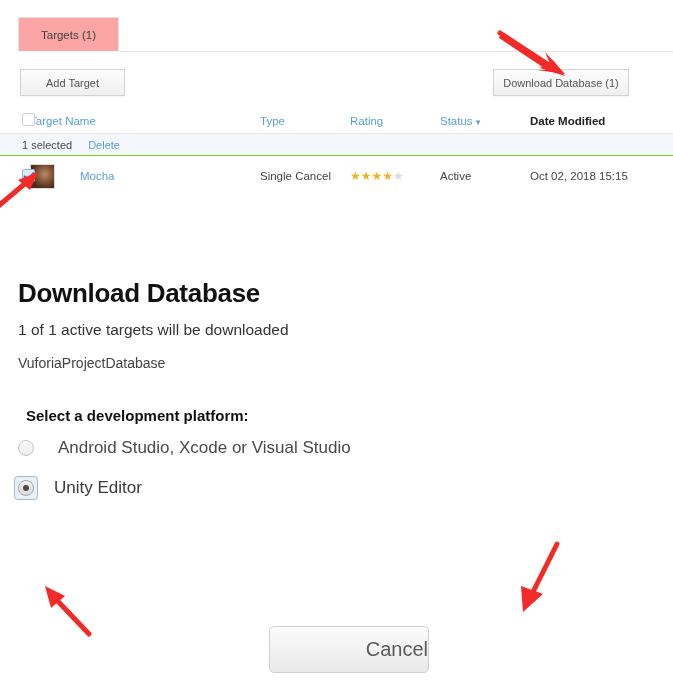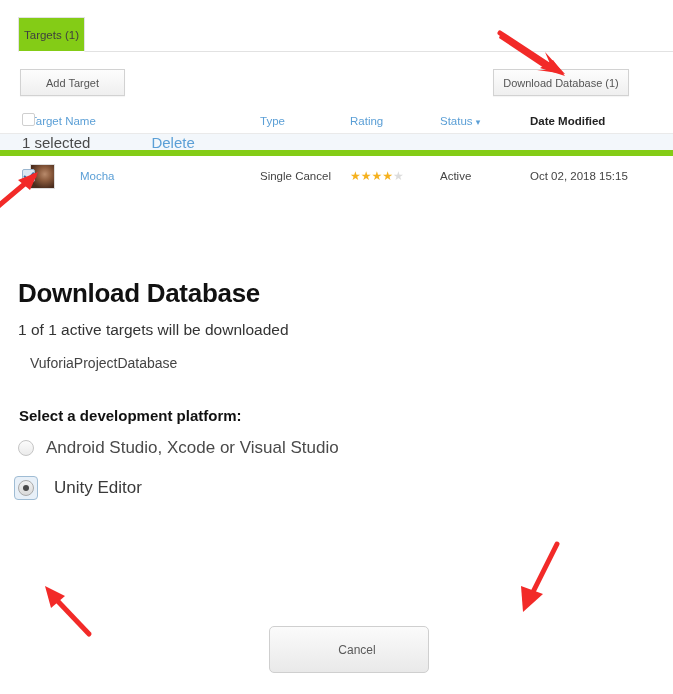--- a/index.html
+++ b/index.html
@@ -16,25 +16,25 @@
   
   .tabbar {
     position: absolute; left: 0; top: 17px; width: 673px; height: 35px;
   }
   .tabbar-line {
     position: absolute; left: 18px; right: 0; bottom: 0; height: 1px;
     background: #e2e2e2;
   }
   .tab-active {
     position: absolute; left: 18px; top: 0; height: 35px;
-    padding: 0 5px;
+    padding: 0 22px;
     display: flex; align-items: center; justify-content: center;
     border: 1px solid #e2e2e2;
     border-bottom: 1px solid #ffffff;
-    background: #84cc16;
+    background: #fca5a5;
     font-size: 11.5px;
     color: #3f3f3f;
     z-index: 2;
   }
 
   
   .btn {
     display: inline-flex; align-items: center; justify-content: center;
     border: 1px solid #d2d2d2;
     border-radius: 0;
@@ -63,24 +63,23 @@
   .col-check  { width: 30px; padding-left: 22px; }
   .col-name   { width: 230px; }
   .col-type   { width: 90px; }
   .col-rating { width: 90px; }
   .col-status { width: 90px; }
   .col-date   { width: 130px; text-align: left; }
 
   .selbar {
     display: flex; align-items: center; height: 22px;
     background: #f3f7fb;
-    border-bottom: 6px solid #84cc16;
+    border-bottom: 1px solid #84cc16;
     padding-left: 22px;
-    font-size: 15px;
-    gap: 45px;
+    font-size: 11px;
   }
   .selbar .count { color: #4a4a4a; }
   .selbar .delete { color: #5b9fd6; margin-left: 16px; cursor: pointer; }
 
   .trow {
     display: flex; align-items: center; height: 40px;
     font-size: 11.5px; color: #444;
   }
   .cbox {
     width: 13px; height: 13px;
@@ -115,27 +114,27 @@
   .star-off { color: #dcdcdc; }
 
   
   .panel { position: absolute; left: 18px; top: 278px; width: 640px; }
   .panel-title {
     font-size: 26px; font-weight: bold; color: #111; letter-spacing: -0.3px;
     margin: 0 0 12px 0;
   }
   .panel-sub { font-size: 15.5px; color: #333; margin: 0 0 16px 0; }
   .panel-label { font-size: 15px; font-weight: bold; color: #111; margin: 0 0 3px 0; }
-  .panel-value { font-size: 14px; color: #444; margin: 12px; }
+  .panel-value { font-size: 14px; color: #444; margin: 0; }
   .panel-section {
     font-size: 15px; font-weight: bold; color: #111;
-    margin: 36px 0 14px 1px;
-  }
-
-  .radio-row { display: flex; align-items: center; gap: 12px; margin-bottom: 18px; }
+    margin: 36px 0 14px 8px;
+  }
+
+  .radio-row { display: flex; align-items: center; gap: 24px; margin-bottom: 18px; }
   .radio {
     width: 16px; height: 16px; border-radius: 50%;
     border: 1px solid #c5c5c5;
     background: linear-gradient(#fbfbfb, #ebebeb);
     flex: none;
     position: relative;
   }
   .radio.checked {
     background: linear-gradient(#f2f2f2, #d9d9d9);
     border-color: #a9a9a9;
@@ -154,24 +153,24 @@
     margin-left: -4px;
     display: inline-flex;
   }
   .radio-label { font-size: 17px; color: #3a3a3a; }
   .radio-label.dim { color: #4a4a4a; }
 
   
   .footer { position: absolute; left: 0; top: 626px; width: 673px; height: 48px; }
   .fbtn {
     position: absolute; top: 0; height: 47px; width: 160px;
-    display: flex; align-items: center; justify-content: center;
+    display: flex; align-items: center; justify-content: flex-end;
     border: 1px solid #cfcfcf; border-radius: 5px;
     background: linear-gradient(#fbfbfb, #e9e9e9);
-    font-size: 12px; color: #5a5a5a;
+    font-size: 20px; color: #5a5a5a;
     cursor: pointer;
     padding-left: 16px;
   }
   .fbtn-cancel { left: 269px; }
   .fbtn-download { left: 440px; }
 
   
   .arrow { position: absolute; pointer-events: none; }
 </style>
 </head>

